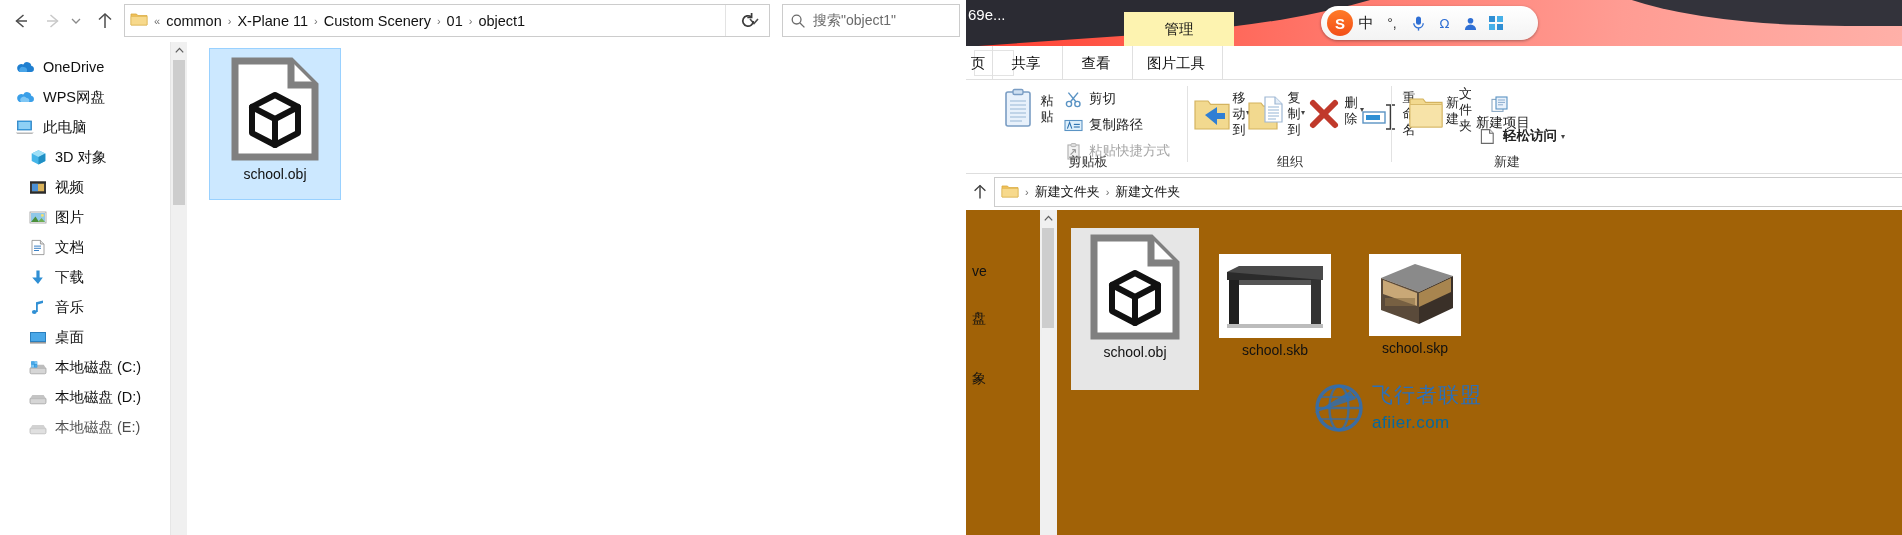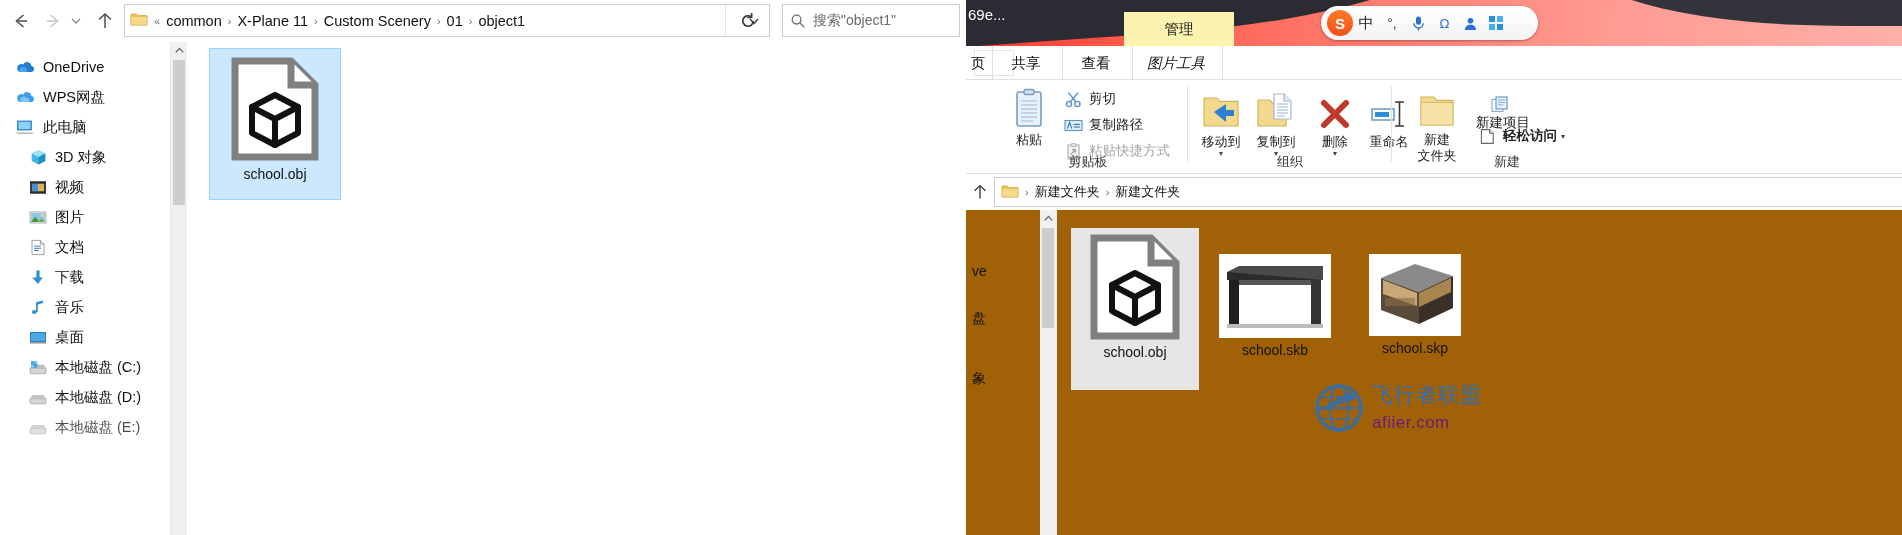--- a/index.html
+++ b/index.html
@@ -86,21 +86,21 @@
   .rtab{position:absolute;top:0;height:34px;display:flex;align-items:center;justify-content:center;font-size:14.5px;color:#111;}
   #tab-contextual{position:absolute;top:0;height:34px;background:#fdf3b0;display:flex;align-items:center;justify-content:center;font-size:14.5px;color:#111;}
   #rw-qat{position:absolute;left:8px;top:4px;width:40px;height:26px;background:#fff;border:1px solid #e3e3e3;box-sizing:border-box;}
   #rw-tab-underline{position:absolute;left:0;top:33px;width:936px;height:1px;background:#e0e0e0;}
 
   
   #rw-ribbon{position:absolute;left:0;top:34px;width:936px;height:94px;background:#fff;border-bottom:1px solid #dedede;box-sizing:border-box;}
   .rgroup{position:absolute;top:0;height:93px;}
   .rgroup .glabel{position:absolute;bottom:2px;left:0;width:100%;text-align:center;font-size:13px;color:#333;}
   .rgroup .gsep{position:absolute;top:6px;right:0;width:1px;height:76px;background:#e2e2e2;}
-  .bigbtn{position:absolute;display:flex;flex-direction:column;align-items:center;width:58px;}
+  .bigbtn{position:absolute;display:flex;flex-direction:row;align-items:center;width:58px;}
   .bigbtn .bicon{height:44px;display:flex;align-items:flex-end;justify-content:center;}
   .bigbtn .blabel{font-size:13px;color:#222;line-height:16px;text-align:center;margin-top:2px;}
   .bigbtn .bcaret{font-size:8px;color:#444;line-height:8px;}
   .smallbtn{position:absolute;display:flex;align-items:center;height:24px;}
   .smallbtn .sicon{width:22px;height:20px;display:flex;align-items:center;justify-content:center;margin-right:5px;flex:0 0 auto;}
   .smallbtn .slabel{font-size:13.5px;color:#222;white-space:nowrap;}
   .smallbtn.dim .slabel{color:#a6a6a6;}
   .smallbtn .scaret{font-size:8px;color:#444;margin-left:4px;}
 
   
@@ -122,21 +122,21 @@
   .rtile .rlabel{font-size:14px;color:#111;margin-top:4px;text-align:center;}
 
   
   .skb-thumb{width:112px;height:84px;position:relative;}
   .skp-thumb{width:92px;height:82px;position:relative;}
 
   
   #watermark{position:absolute;left:1310px;top:375px;width:240px;height:70px;pointer-events:none;}
   #wm-globe{position:absolute;left:0;top:4px;width:58px;height:58px;}
   #wm-text-cn{position:absolute;left:62px;top:6px;font-size:21px;color:#2b6fb8;letter-spacing:1px;}
-  #wm-text-en{position:absolute;left:62px;top:38px;font-size:17px;color:#701a75;letter-spacing:.5px;}
+  #wm-text-en{position:absolute;left:62px;top:38px;font-size:17px;color:#0369a1;letter-spacing:.5px;}
 </style>
 </head>
 <body>
 
 <div id="left-window">
 
   <div id="left-toolbar">
 
     <div class="navbtn" style="left:6px;">
       <svg width="20" height="20" viewBox="0 0 20 20">
@@ -412,21 +412,21 @@
   <div id="rw-body">
 
     <div id="rw-tabstrip">
       <div id="rw-qat"></div>
       <div class="rtab" style="left:0;width:24px;">页</div>
       <div class="tabsep" style="left:26px;"></div>
       <div class="rtab" style="left:26px;width:68px;">共享</div>
       <div class="tabsep" style="left:96px;"></div>
       <div class="rtab" style="left:96px;width:68px;">查看</div>
       <div class="tabsep" style="left:166px;"></div>
-      <div class="rtab" style="left:166px;width:88px;font-style:italic;">图片工具</div>
+      <div class="rtab" style="left:166px;width:88px;">图片工具</div>
       <div class="tabsep" style="left:256px;"></div>
       <div id="tab-contextual" style="left:158px;top:-34px;width:0;height:0;"></div>
       <div id="rw-tab-underline"></div>
     </div>
 
     <div id="tab-contextual-yellow" class="abs" style="left:158px;top:-34px;width:110px;height:34px;background:#fdf3b0;display:flex;align-items:center;justify-content:center;font-size:14.5px;font-family:Liberation Mono, monospace;">管理</div>
 
     <div id="rw-ribbon">
 
       <div class="rgroup" style="left:22px;width:200px;">

